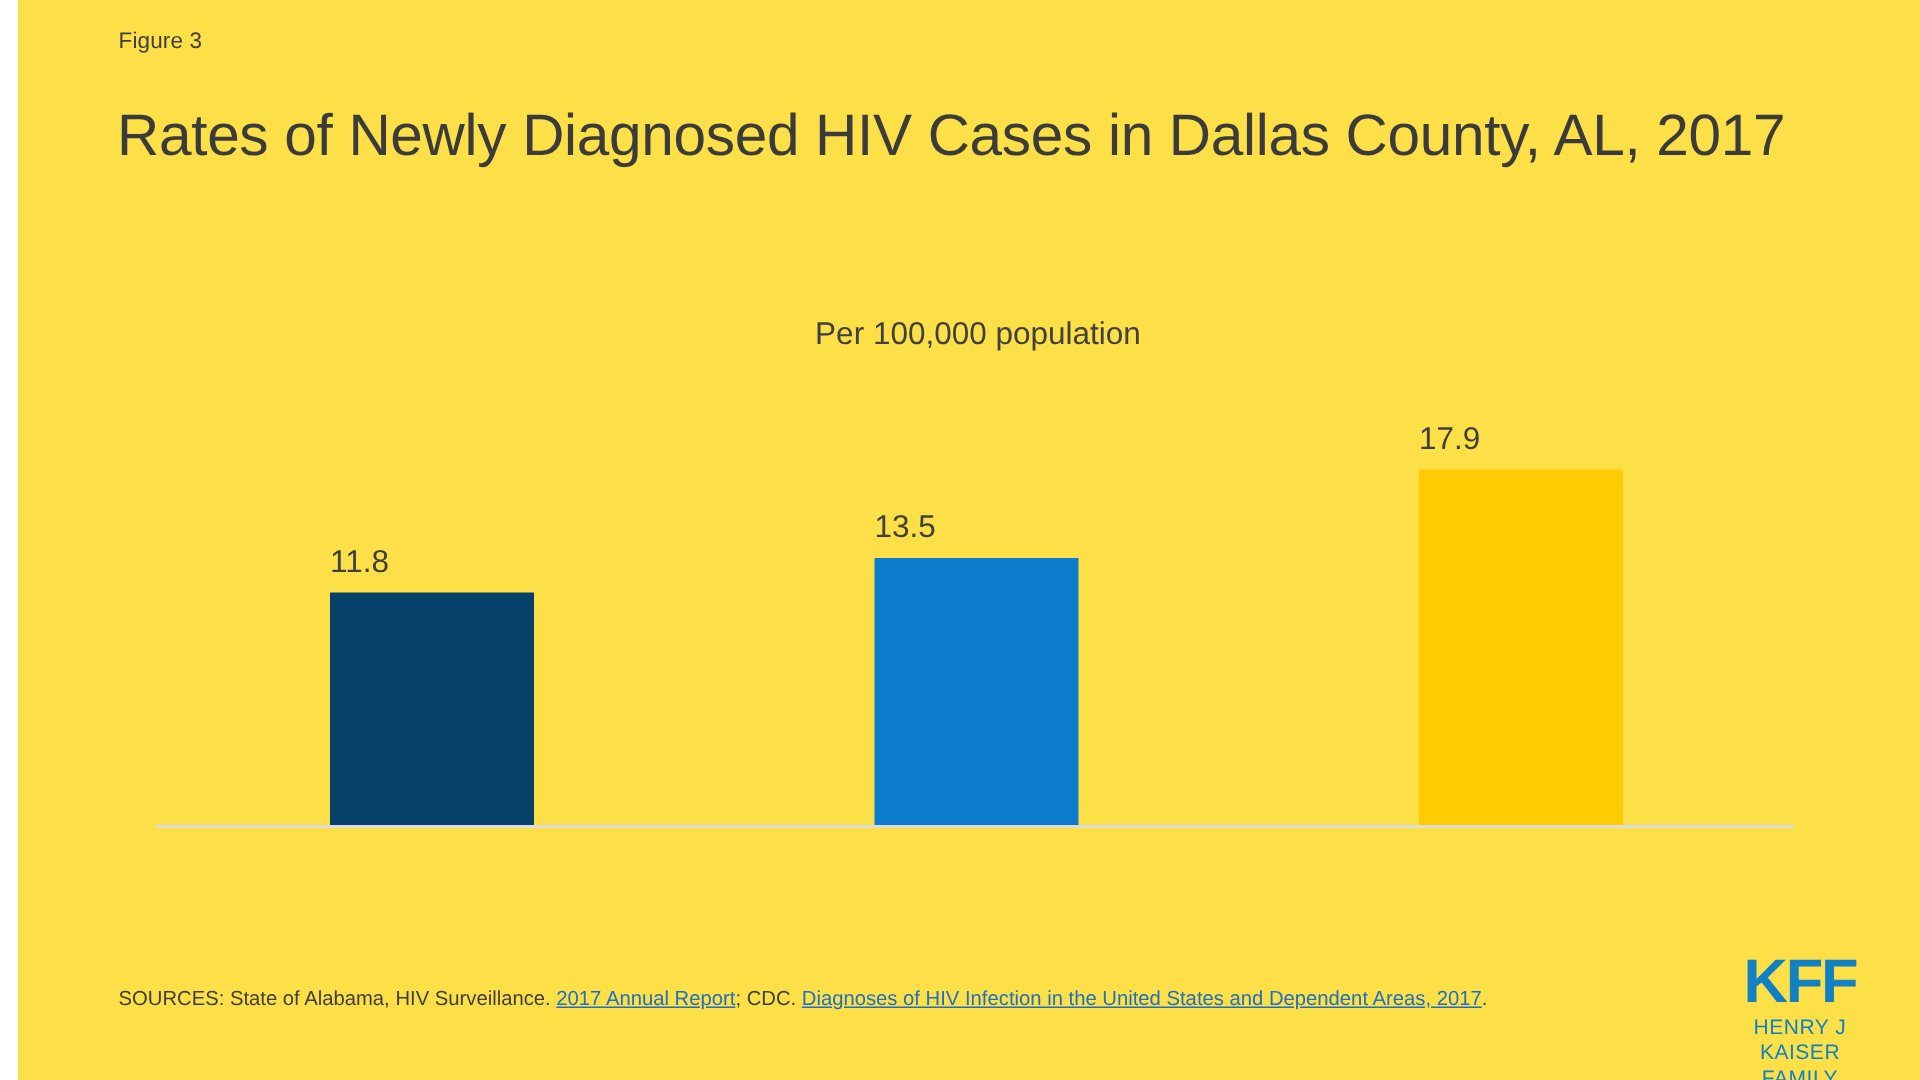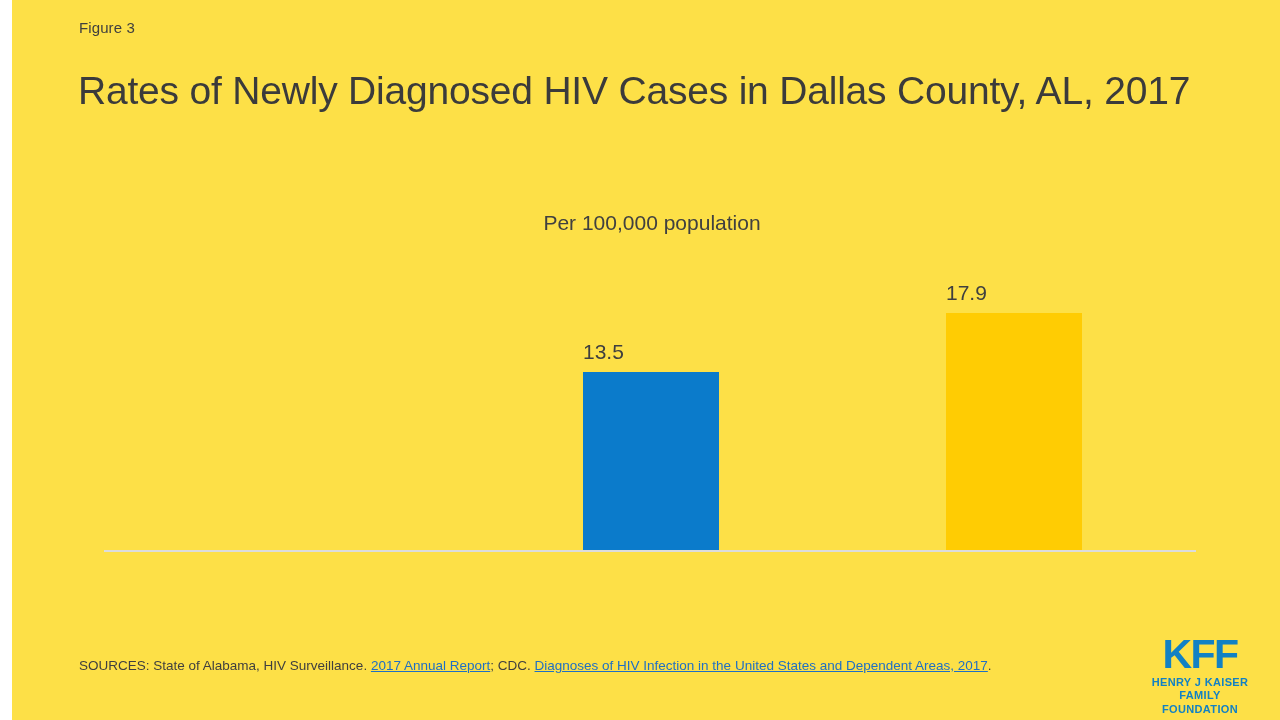--- a/index.html
+++ b/index.html
@@ -122,40 +122,44 @@
   }
   .kff-mark {
     font-size: 41px;
     font-weight: bold;
     line-height: 0.92;
     letter-spacing: -1.5px;
     color: #1281c4;
     font-family: "Liberation Sans", sans-serif;
   }
   .kff-sub {
-    font-size: 11px;
+    font-size: 14px;
     line-height: 1.22;
     letter-spacing: 0.35px;
     color: #1281c4;
-    font-weight: bold;
+    font-weight: normal;
     margin-top: 2px;
   }
 </style>
 </head>
 <body>
 
 <div class="slide">
 
   <div class="figure-label">Figure 3</div>
 
   <h1 class="slide-title">Rates of Newly Diagnosed HIV Cases in Dallas County, AL, 2017</h1>
 
   <div class="chart-subtitle">Per 100,000 population</div>
 
   <div class="plot">
+    <div class="bar-group" style="left:116px;width:136px;">
+      <span class="bar-value">11.8</span>
+      <div class="bar-rect" style="height: 157px; background: rgb(5, 64, 106);"></div>
+    </div>
     <div class="bar-group" style="left:479px;width:136px;">
       <span class="bar-value">13.5</span>
       <div class="bar-rect" style="height: 180px; background: rgb(11, 123, 203);"></div>
     </div>
     <div class="bar-group" style="left:842px;width:136px;">
       <span class="bar-value">17.9</span>
       <div class="bar-rect" style="height: 239px; background: rgb(255, 204, 3);"></div>
     </div>
   </div>
 

